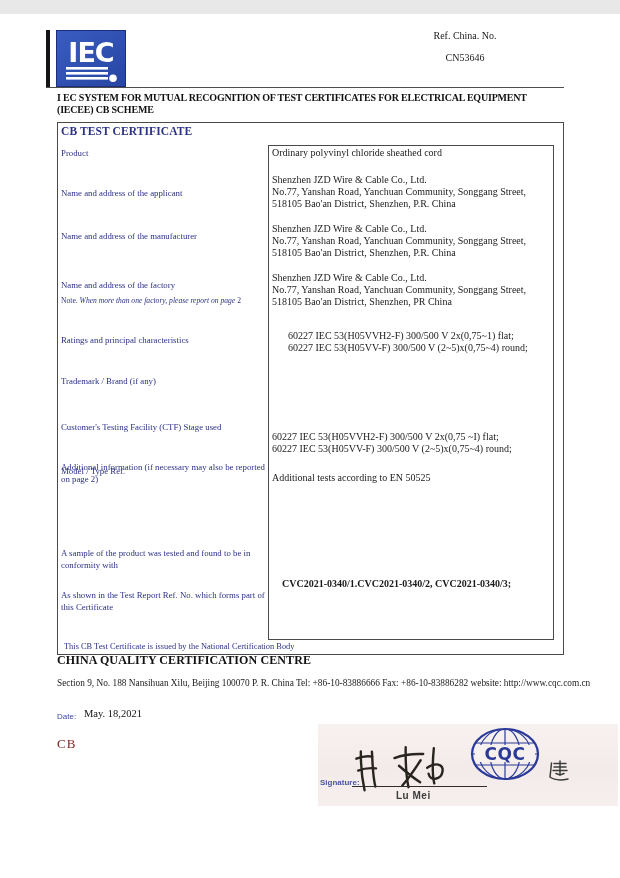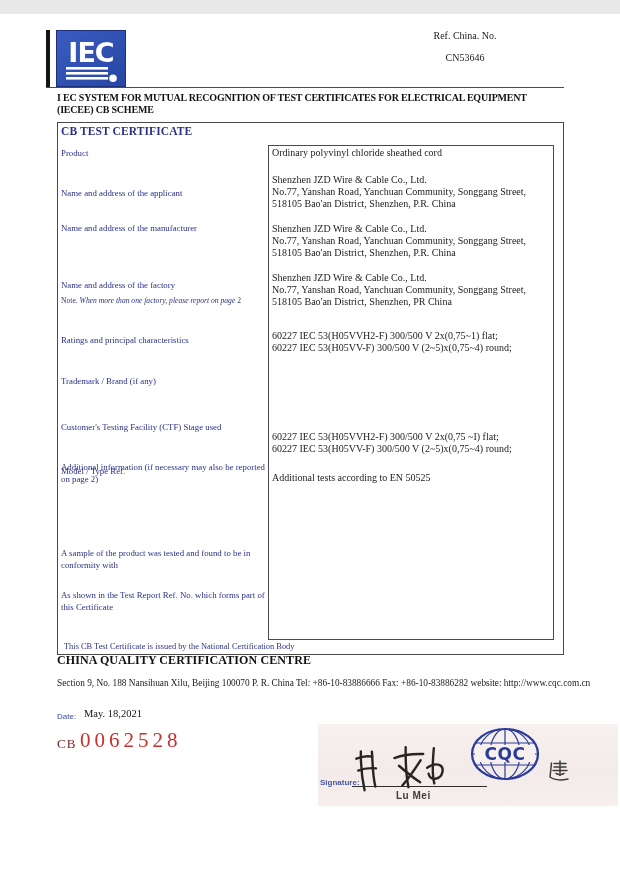--- a/index.html
+++ b/index.html
@@ -70,21 +70,21 @@
   <div class="abs scheme-title" style="left:57px;top:78px;">I EC SYSTEM FOR MUTUAL RECOGNITION OF TEST CERTIFICATES FOR ELECTRICAL EQUIPMENT
 (IECEE) CB SCHEME</div>
 
   <div class="abs outer-box" style="left:57px;top:108px;width:505px;height:531px;"></div>
   <div class="abs inner-box" style="left:268px;top:131px;width:284px;height:493px;"></div>
 
   <div class="abs cert-title" style="left:61px;top:111px;">CB TEST CERTIFICATE</div>
 
   <div class="abs lbl" style="left:61px;top:134px;">Product</div>
   <div class="abs lbl" style="left:61px;top:174px;">Name and address of the applicant</div>
-  <div class="abs lbl" style="left:61px;top:209px;">Name and address of the manufacturer</div>
+  <div class="abs lbl" style="left:61px;top:217px;">Name and address of the manufacturer</div>
   <div class="abs lbl" style="left:61px;top:266px;">Name and address of the factory</div>
   <div class="abs note-line" style="left:61px;top:282px;"><span>Note. </span><span class="note-italic">When more than one factory, please report on page</span><span> 2</span></div>
   <div class="abs lbl" style="left:61px;top:321px;">Ratings and principal characteristics</div>
   <div class="abs lbl" style="left:61px;top:362px;">Trademark / Brand (if any)</div>
   <div class="abs lbl" style="left:61px;top:408px;">Customer's Testing Facility (CTF) Stage used</div>
   <div class="abs lbl" style="left:61px;top:452px;">Model / Type Ref.</div>
   <div class="abs lbl" style="left:61px;top:448px;">Additional information (if necessary may also be reported
 on page 2)</div>
   <div class="abs lbl" style="left:61px;top:534px;">A sample of the product was tested and found to be in
 conformity with</div>
@@ -94,36 +94,36 @@
   <div class="abs val" style="left:272px;top:133px;">Ordinary polyvinyl chloride sheathed cord</div>
   <div class="abs val" style="left:272px;top:160px;">Shenzhen JZD Wire &amp; Cable Co., Ltd.
 No.77, Yanshan Road, Yanchuan Community, Songgang Street,
 518105 Bao'an District, Shenzhen, P.R. China</div>
   <div class="abs val" style="left:272px;top:209px;">Shenzhen JZD Wire &amp; Cable Co., Ltd.
 No.77, Yanshan Road, Yanchuan Community, Songgang Street,
 518105 Bao'an District, Shenzhen, P.R. China</div>
   <div class="abs val" style="left:272px;top:258px;">Shenzhen JZD Wire &amp; Cable Co., Ltd.
 No.77, Yanshan Road, Yanchuan Community, Songgang Street,
 518105 Bao'an District, Shenzhen, PR China</div>
-  <div class="abs val" style="left:272px;top:316px;">60227 IEC 53(H05VVH2-F) 300/500 V 2x(0,75~1) flat;
+  <div class="abs val" style="left:288px;top:316px;">60227 IEC 53(H05VVH2-F) 300/500 V 2x(0,75~1) flat;
 60227 IEC 53(H05VV-F) 300/500 V (2~5)x(0,75~4) round;</div>
   <div class="abs val" style="left:272px;top:417px;">60227 IEC 53(H05VVH2-F) 300/500 V 2x(0,75 ~I) flat;
 60227 IEC 53(H05VV-F) 300/500 V (2~5)x(0,75~4) round;</div>
   <div class="abs val" style="left:272px;top:458px;">Additional tests according to EN 50525</div>
+  <div class="abs val val-strong" style="left:282px;top:564px;">CVC2021-0340/1.CVC2021-0340/2, CVC2021-0340/3;</div>
 
   <div class="abs issued-note" style="left:64px;top:628px;">This CB Test Certificate is issued by the National Certification Body</div>
 
   <div class="abs org-name" style="left:57px;top:639px;">CHINA QUALITY CERTIFICATION CENTRE</div>
   <div class="abs org-addr" style="left:57px;top:664px;">Section 9, No. 188 Nansihuan Xilu, Beijing 100070 P. R. China Tel: +86-10-83886666 Fax: +86-10-83886282 website: http://www.cqc.com.cn</div>
 
   <div class="abs date-lbl" style="left:57px;top:698px;">Date:</div>
   <div class="abs date-val" style="left:84px;top:694px;">May. 18,2021</div>
 
   <div class="abs cb-prefix" style="left:57px;top:722px;">CB</div>
-  <div class="abs cb-number" style="left:80px;top:714px;">0062528</div>
 
   <div class="abs scan-area" style="left:318px;top:710px;width:300px;height:82px;"></div>
 
   <svg class="abs" style="left:463px;top:712px;" width="84" height="56" viewBox="0 0 84 56">
     <defs>
         <clipPath id="globeclip">
           <ellipse cx="42" cy="28" rx="33" ry="25"></ellipse>
         </clipPath>
       </defs>
     <g stroke="#2b3a98" stroke-width="1.2" fill="none" clip-path="url(#globeclip)">

